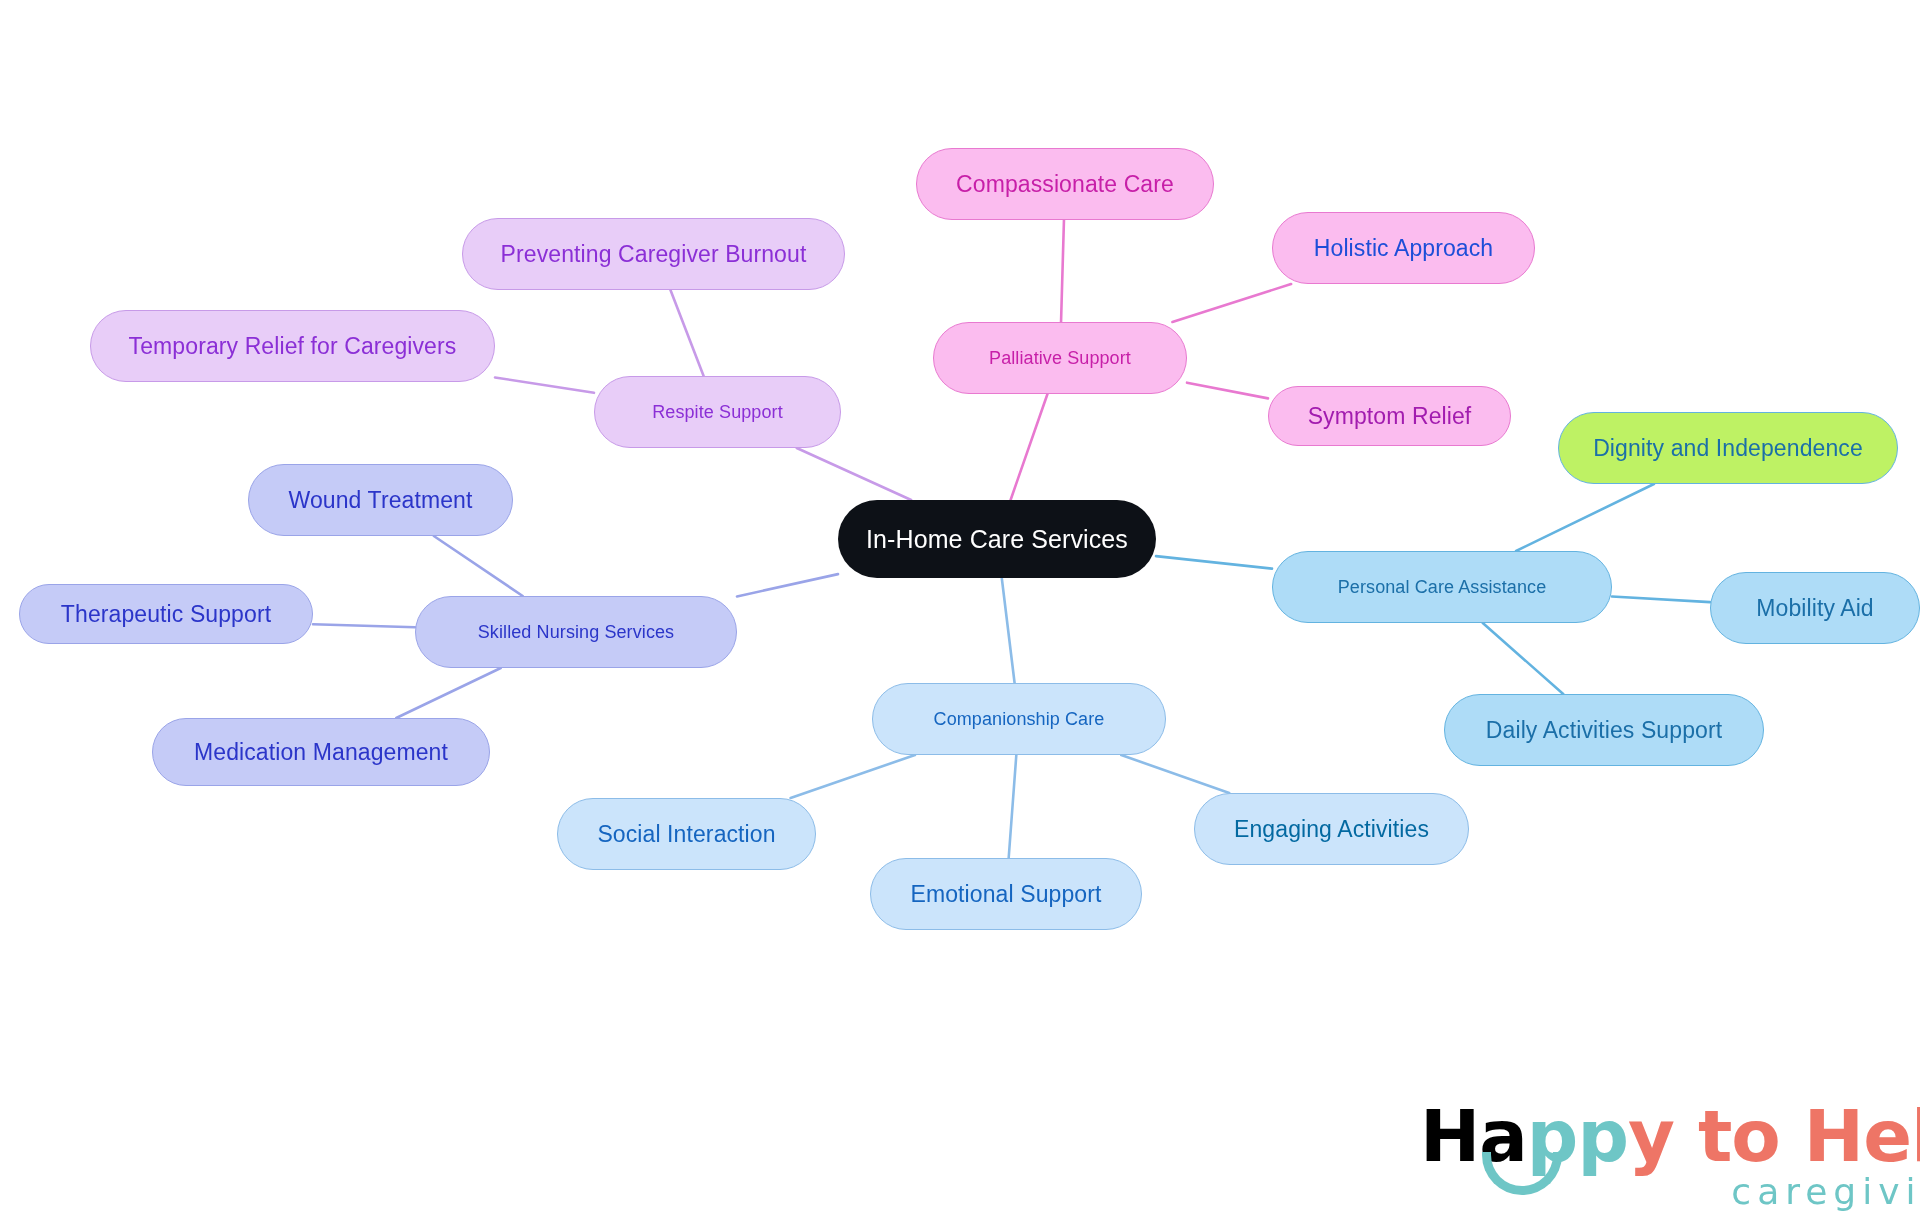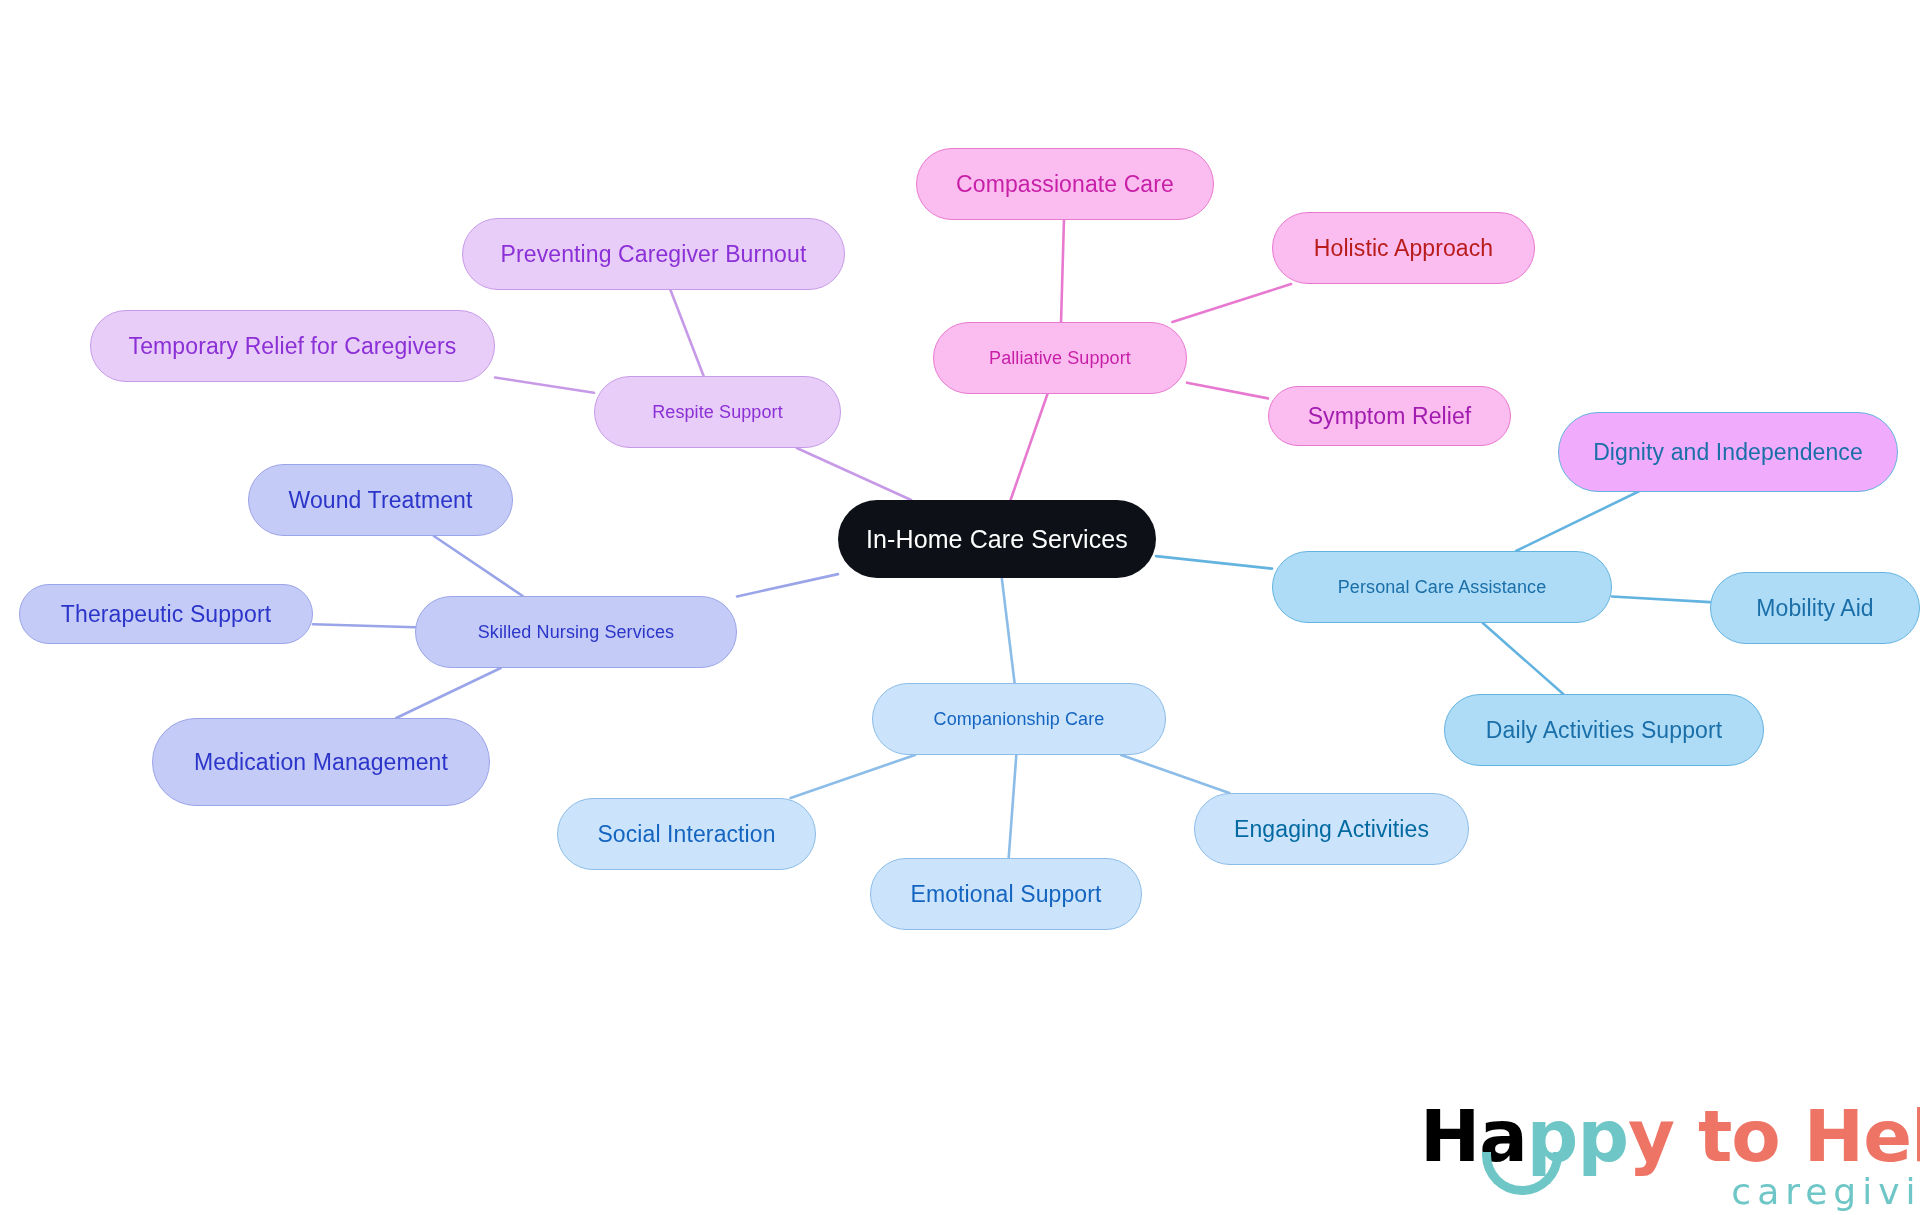--- a/index.html
+++ b/index.html
@@ -112,21 +112,21 @@
   <div id="nodes">
       <div class="node root" style="left: 838px; top: 500px; width: 318px; height: 78px; background: rgb(13, 17, 23); color: rgb(255, 255, 255);">
         <span>In-Home Care Services</span>
       </div>
       <div class="node branch" style="left: 933px; top: 322px; width: 254px; height: 72px; background: rgb(251, 188, 239); border-color: rgb(232, 121, 208); color: rgb(199, 31, 168);">
         <span>Palliative Support</span>
       </div>
       <div class="node leaf" style="left: 916px; top: 148px; width: 298px; height: 72px; background: rgb(251, 188, 239); border-color: rgb(232, 121, 208); color: rgb(199, 31, 168);">
         <span>Compassionate Care</span>
       </div>
-      <div class="node leaf" style="left: 1272px; top: 212px; width: 263px; height: 72px; background: rgb(251, 188, 239); border-color: rgb(232, 121, 208); color: #b91c1c;">
+      <div class="node leaf" style="left: 1272px; top: 212px; width: 263px; height: 72px; background: rgb(251, 188, 239); border-color: rgb(232, 121, 208); color: #1d4ed8;">
         <span>Holistic Approach</span>
       </div>
       <div class="node leaf" style="left: 1268px; top: 386px; width: 243px; height: 60px; background: rgb(251, 188, 239); border-color: rgb(232, 121, 208); color: #a21caf;">
         <span>Symptom Relief</span>
       </div>
       <div class="node branch" style="left: 594px; top: 376px; width: 247px; height: 72px; background: rgb(232, 205, 248); border-color: rgb(199, 154, 232); color: rgb(139, 47, 214);">
         <span>Respite Support</span>
       </div>
       <div class="node leaf" style="left: 462px; top: 218px; width: 383px; height: 72px; background: rgb(232, 205, 248); border-color: rgb(199, 154, 232); color: rgb(139, 47, 214);">
         <span>Preventing Caregiver Burnout</span>
@@ -136,27 +136,27 @@
       </div>
       <div class="node branch" style="left: 415px; top: 596px; width: 322px; height: 72px; background: rgb(197, 203, 247); border-color: rgb(154, 164, 232); color: rgb(43, 53, 201);">
         <span>Skilled Nursing Services</span>
       </div>
       <div class="node leaf" style="left: 248px; top: 464px; width: 265px; height: 72px; background: rgb(197, 203, 247); border-color: rgb(154, 164, 232); color: rgb(43, 53, 201);">
         <span>Wound Treatment</span>
       </div>
       <div class="node leaf" style="left: 19px; top: 584px; width: 294px; height: 60px; background: rgb(197, 203, 247); border-color: rgb(154, 164, 232); color: rgb(43, 53, 201);">
         <span>Therapeutic Support</span>
       </div>
-      <div class="node leaf" style="left: 152px; top: 718px; width: 338px; height: 88px; background: rgb(197, 203, 247); border-color: rgb(154, 164, 232); color: rgb(43, 53, 201);">
+      <div class="node leaf" style="left: 152px; top: 718px; width: 338px; height: 68px; background: rgb(197, 203, 247); border-color: rgb(154, 164, 232); color: rgb(43, 53, 201);">
         <span>Medication Management</span>
       </div>
       <div class="node branch" style="left: 1272px; top: 551px; width: 340px; height: 72px; background: rgb(174, 220, 247); border-color: rgb(99, 179, 224); color: rgb(27, 111, 168);">
         <span>Personal Care Assistance</span>
       </div>
-      <div class="node leaf" style="left: 1558px; top: 412px; width: 340px; height: 80px; background: #f0abfc; border-color: rgb(99, 179, 224); color: rgb(27, 111, 168); text-align: right;">
+      <div class="node leaf" style="left: 1558px; top: 412px; width: 340px; height: 72px; background: #bef264; border-color: rgb(99, 179, 224); color: rgb(27, 111, 168); text-align: right;">
         <span>Dignity and Independence</span>
       </div>
       <div class="node leaf" style="left: 1710px; top: 572px; width: 210px; height: 72px; background: rgb(174, 220, 247); border-color: rgb(99, 179, 224); color: rgb(27, 111, 168);">
         <span>Mobility Aid</span>
       </div>
       <div class="node leaf" style="left: 1444px; top: 694px; width: 320px; height: 72px; background: rgb(174, 220, 247); border-color: rgb(99, 179, 224); color: rgb(27, 111, 168);">
         <span>Daily Activities Support</span>
       </div>
       <div class="node branch" style="left: 872px; top: 683px; width: 294px; height: 72px; background: rgb(203, 228, 251); border-color: rgb(140, 188, 232); color: rgb(21, 101, 192);">
         <span>Companionship Care</span>

